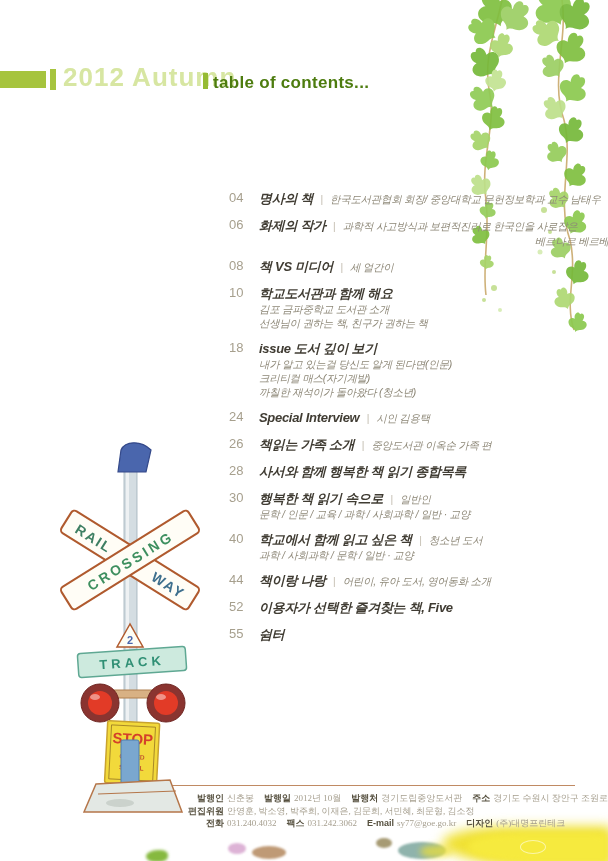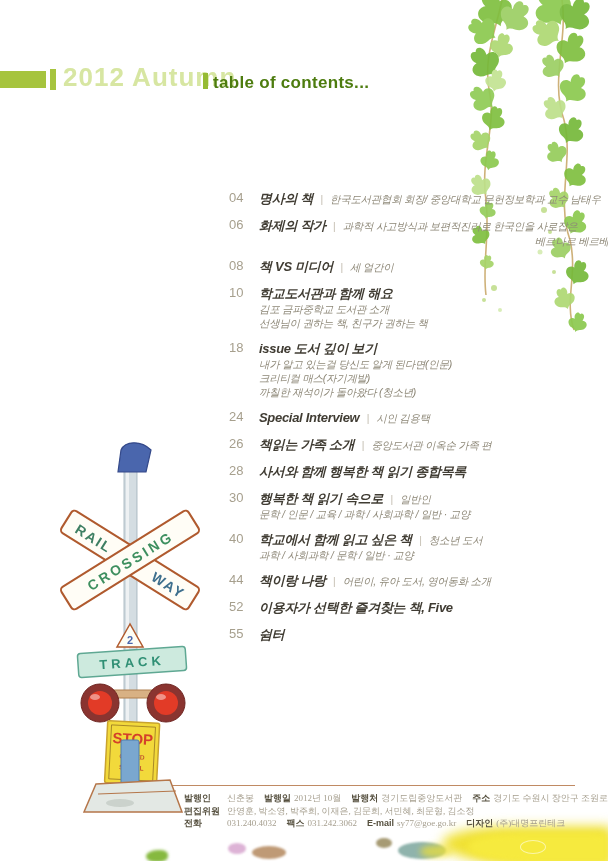--- a/index.html
+++ b/index.html
@@ -32,21 +32,21 @@
   
   .rail-svg { position:absolute; left:48px; top:440px; z-index:2; }
   .rail-svg text { font-family:"Liberation Sans","DejaVu Sans",sans-serif; }
 
   
   .rule { position:absolute; left:138px; top:785px; width:437px; height:1px; background:#c08a63; z-index:1; }
   .footer { position:absolute; left:184px; top:792px; width:410px; z-index:3; }
   .footer-row { font-size:9px; line-height:12.5px; color:#a59e8e; white-space:nowrap; }
   .footer-label { font-weight:bold; color:#56503f; margin-right:3px; }
   .footer-label + .footer-value { margin-right:10px;font-family:Liberation Serif, serif; }
-  .footer-first { display:inline-block; width:40px; text-align:left; }
+  .footer-first { display:inline-block; width:40px; text-align:right; }
 
   
   .pebble { position:absolute; border-radius:50%; filter:blur(1px); }
   .pebble-pink  { left:228px; top:843px; width:18px; height:11px; background:#ddb3d6; }
   .pebble-brown { left:252px; top:846px; width:34px; height:13px; background:#bf9a76; }
   .pebble-olive { left:376px; top:838px; width:16px; height:10px; background:#a79b74; }
   .pebble-teal  { left:398px; top:842px; width:48px; height:17px; background:#8fb3ac; }
   .green-sliver { position:absolute; left:146px; top:850px; width:22px; height:12px; background:#86b93f; border-radius:60% 40% 50% 50%; filter:blur(1.5px); }
   .yellow-wash  { position:absolute; left:442px; top:826px; width:170px; height:40px; background:#f0e132; border-radius:45% 5% 0 60%; filter:blur(6px); }
   .yellow-wash2 { position:absolute; left:468px; top:833px; width:140px; height:30px; background:#f6ea3e; border-radius:40% 10% 0 50%; filter:blur(3px); }

